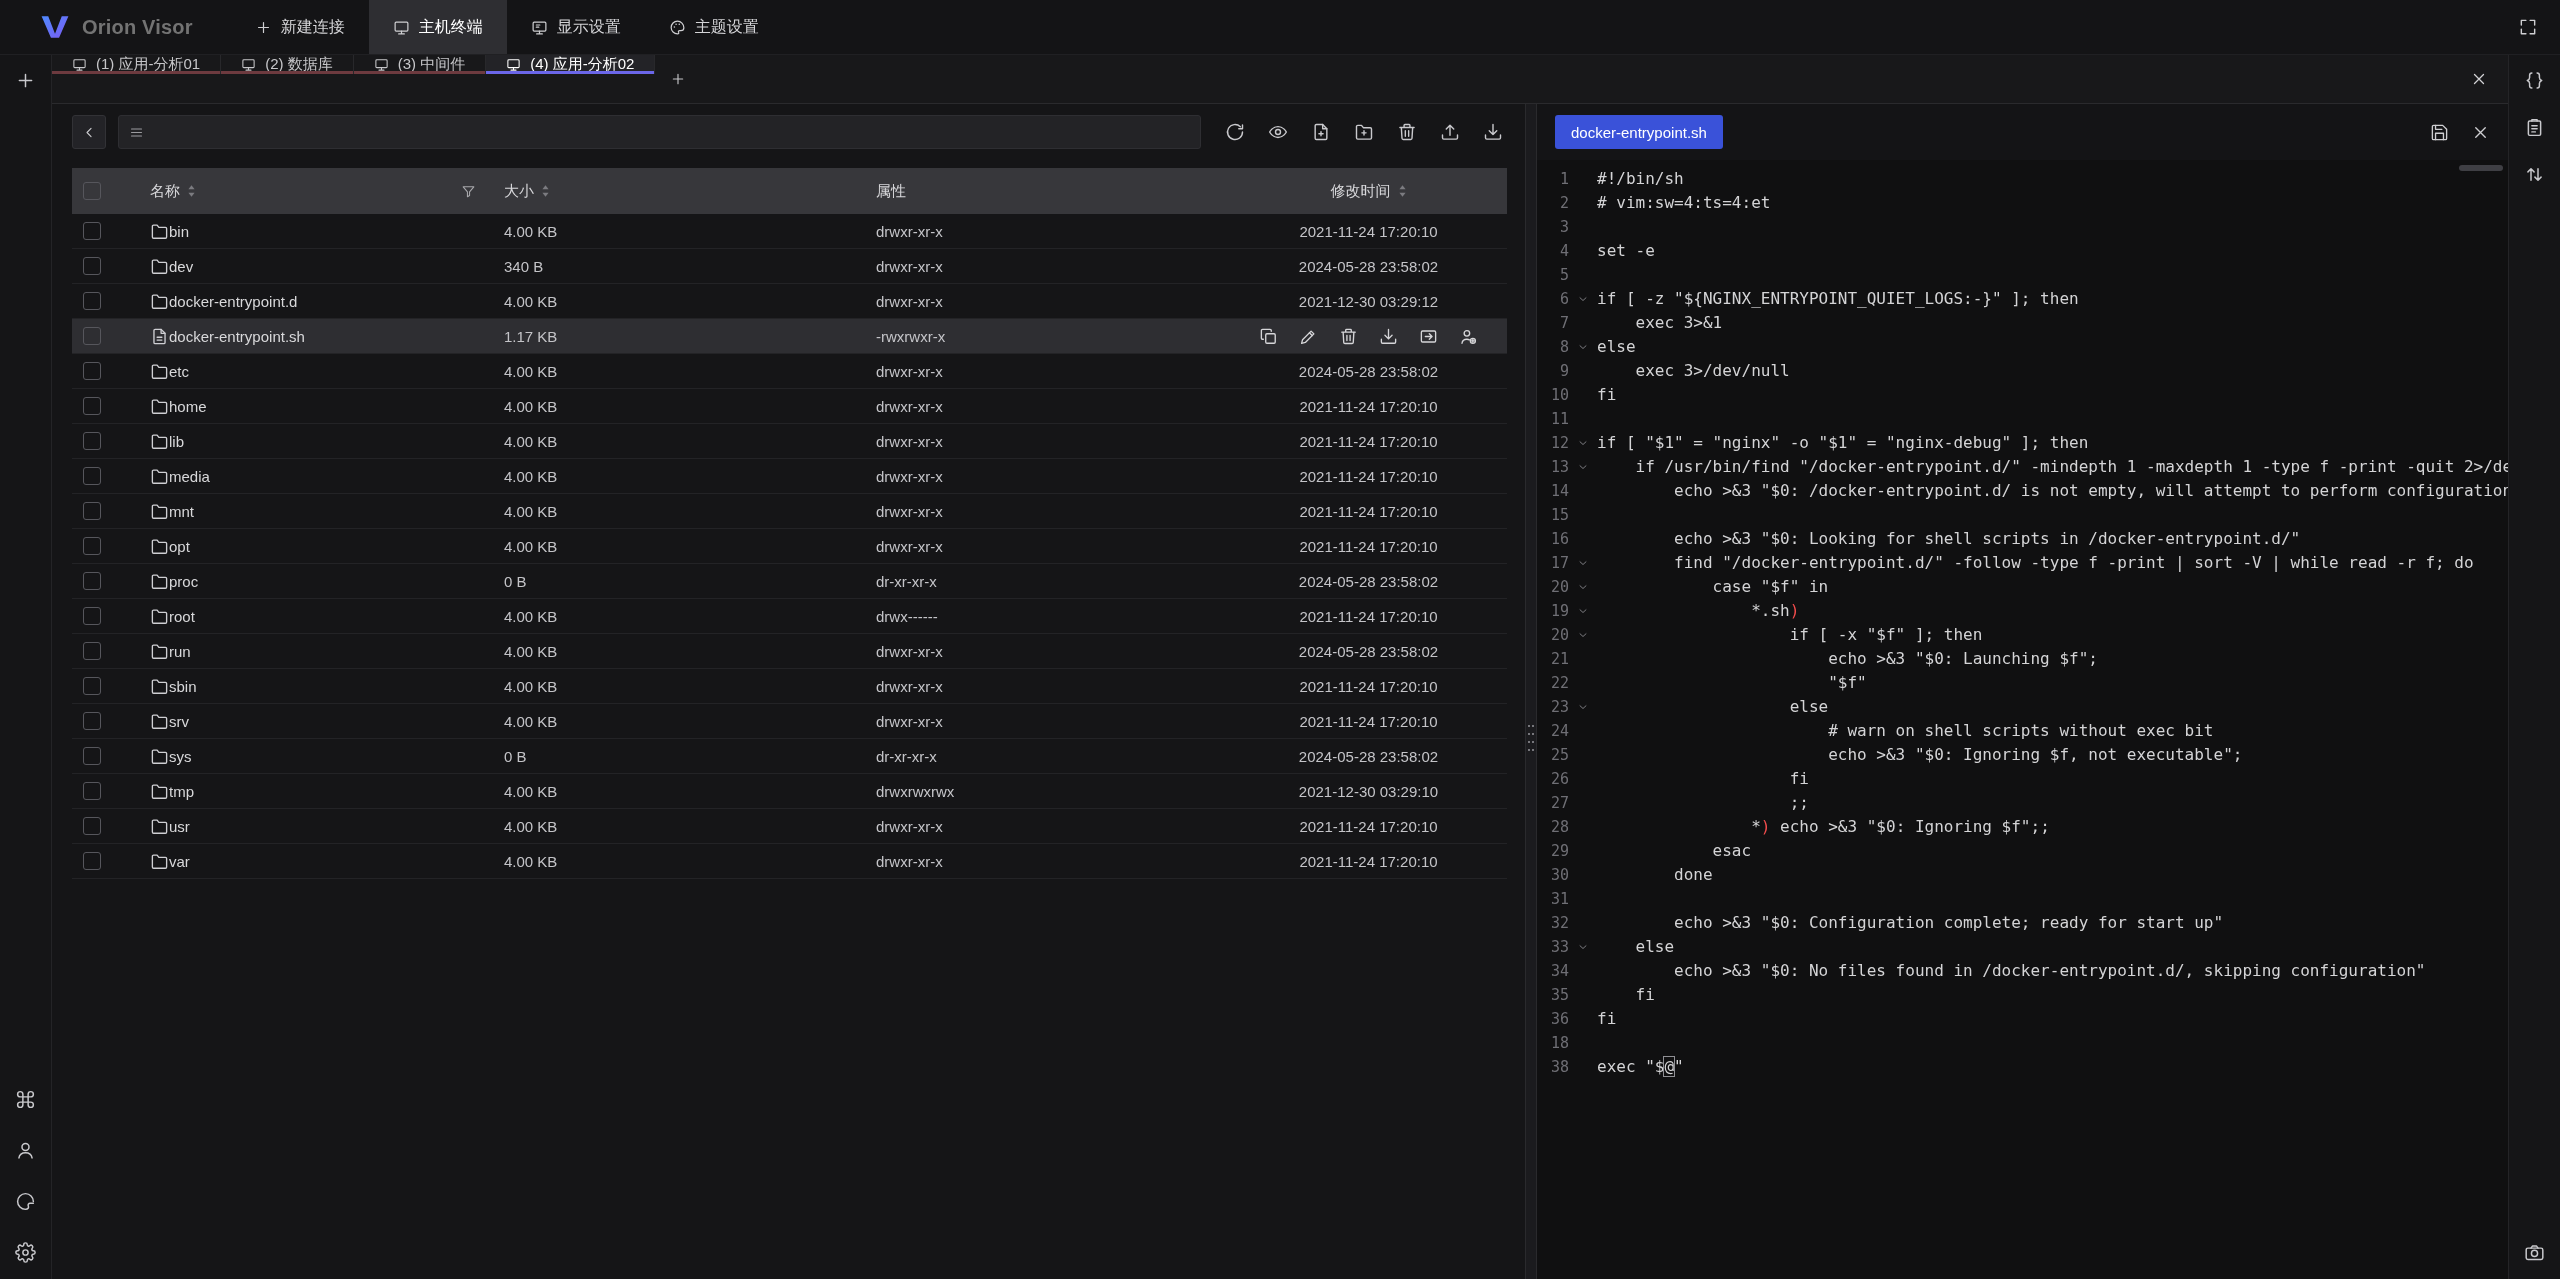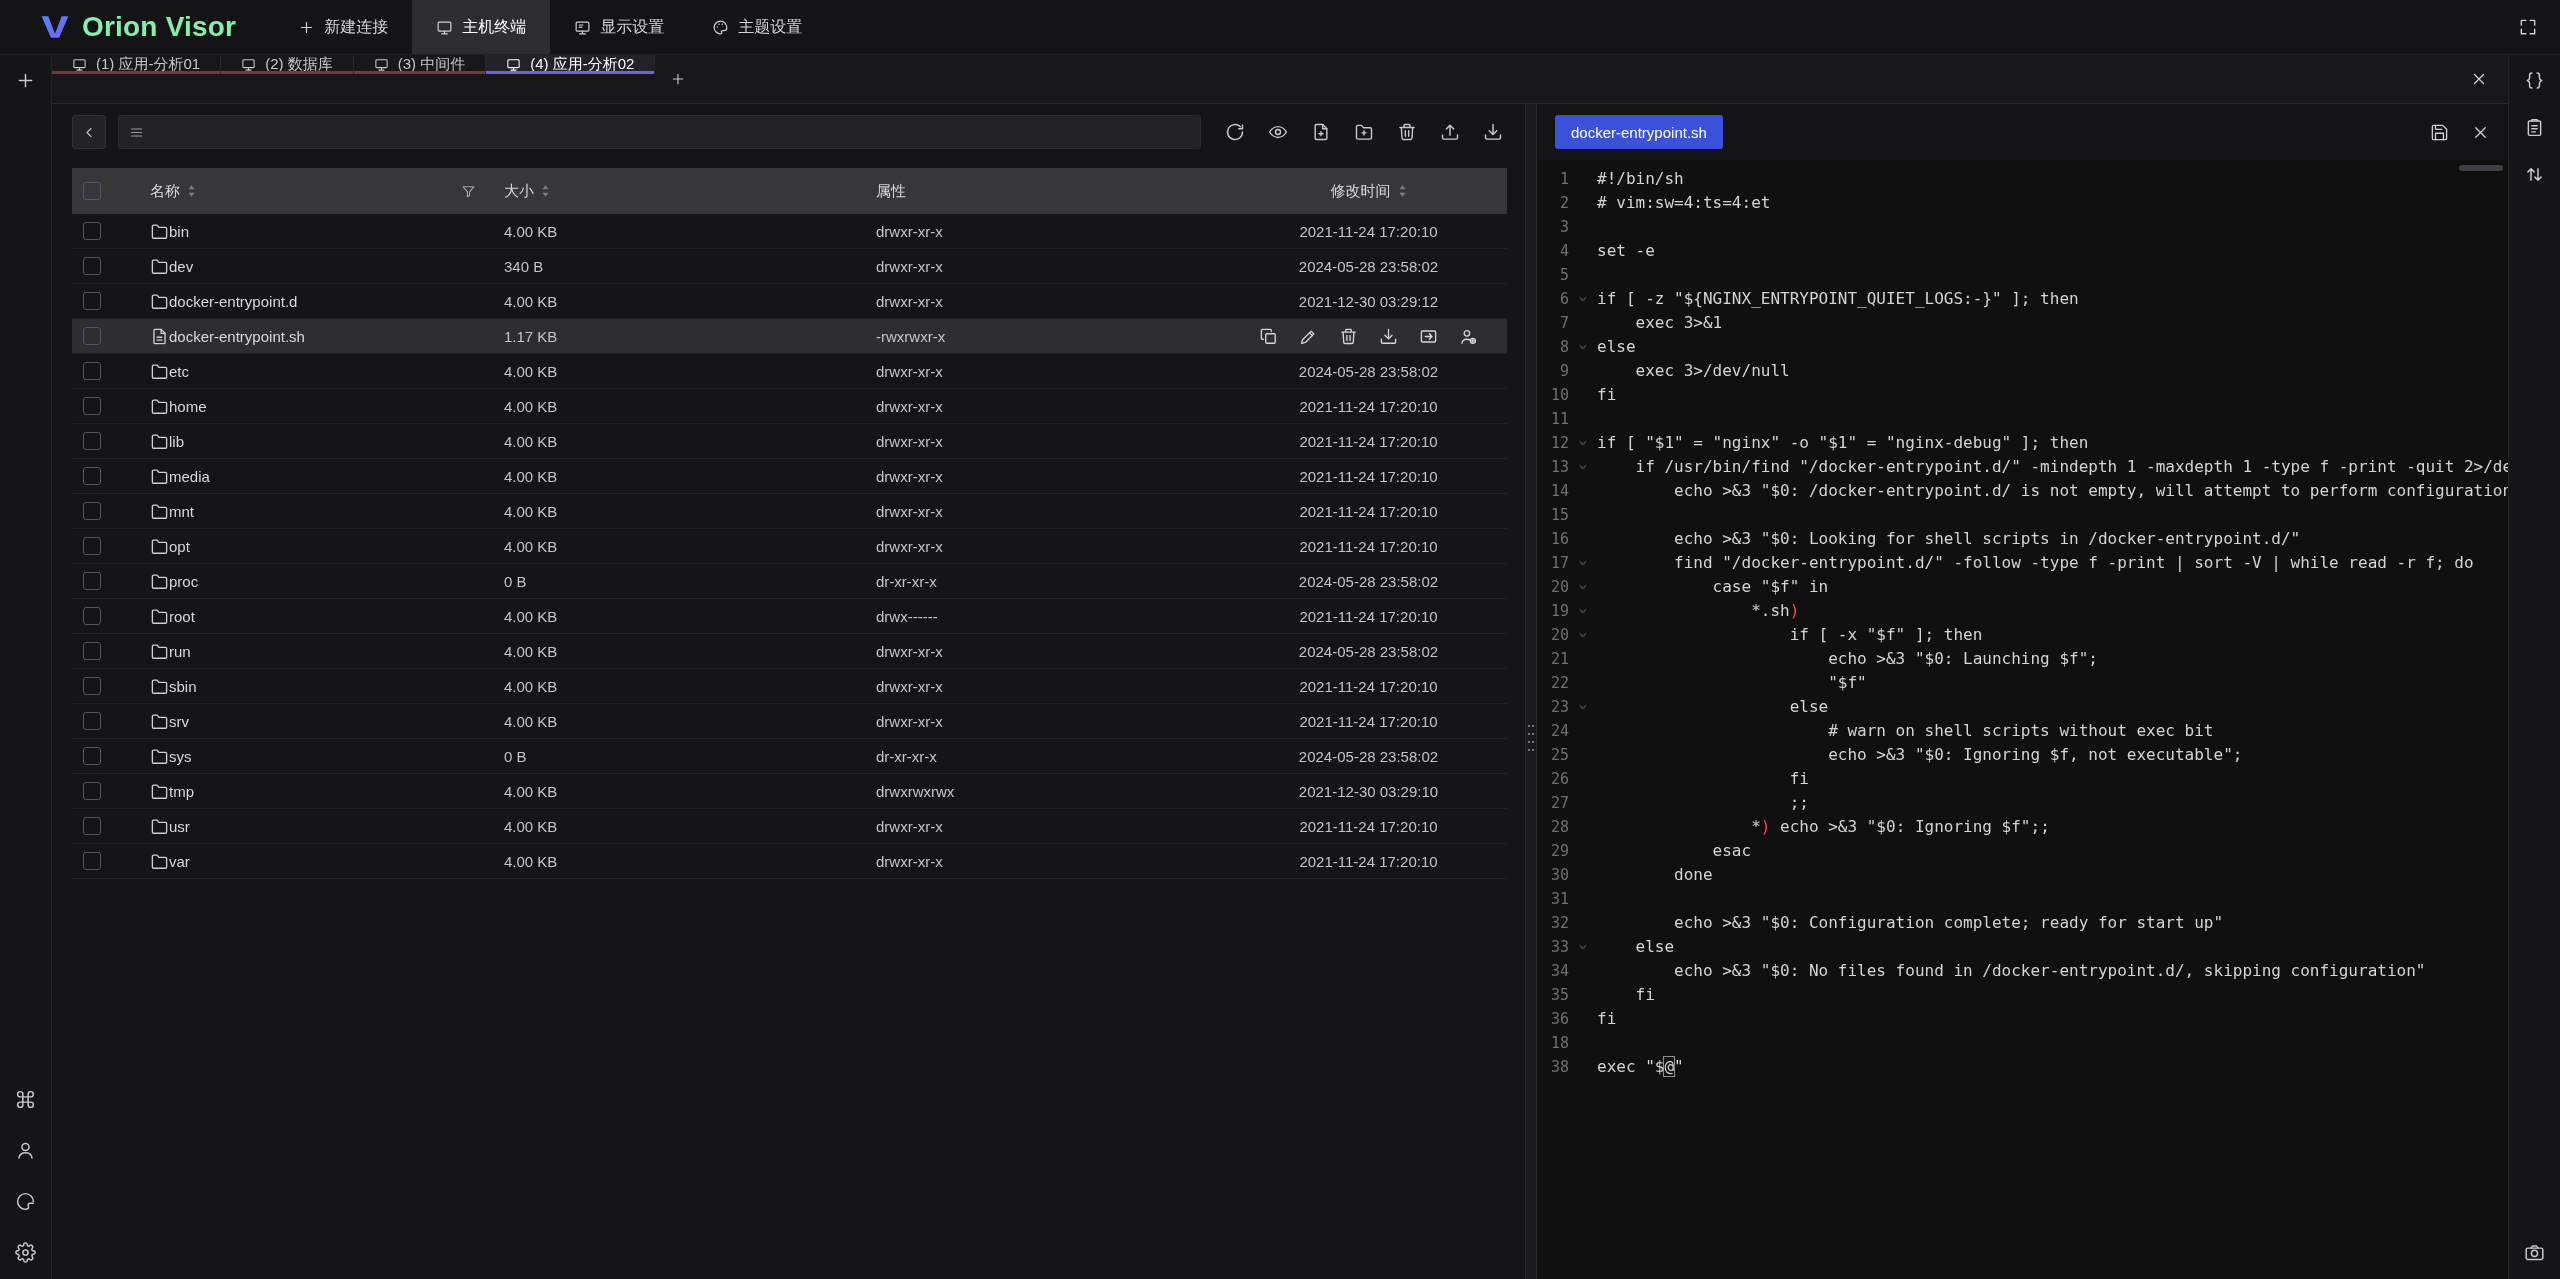--- a/index.html
+++ b/index.html
@@ -6,21 +6,21 @@
   html,body { width:2560px; height:1279px; overflow:hidden; background:#101012;
     font-family:"Liberation Sans","DejaVu Sans",sans-serif; color:#d2d2d4; }
   svg { display:block; width:20px; height:20px; }
 
   .app { width:2560px; height:1279px; display:flex; flex-direction:column; }
 
   
   .topbar { flex:0 0 55px; background:#141416; display:flex; align-items:stretch; border-bottom:1px solid #202023; }
   .brand { display:flex; align-items:center; gap:12px; padding:0 38px 0 40px; }
   .brand-logo svg { width:30px; height:26px; }
-  .brand-name { color:#86efac; font-size:28px; font-weight:bold; letter-spacing:.2px; }
+  .brand-name { color:#737373; font-size:20px; font-weight:bold; letter-spacing:.2px; }
   .topbar-menu { display:flex; align-items:stretch; }
   .menu-item { display:flex; align-items:center; gap:9px; padding:4px 24px; font-size:16px; color:#d4d4d7; cursor:pointer; }
   .menu-item.active { background:#2e2e32; color:#fff; }
   .mi-icon { color:#cfcfd2; } .mi-icon svg { width:17px; height:17px; }
   .topbar-spacer { flex:1; }
   .fullscreen-btn { display:flex; align-items:center; padding:0 22px; color:#cfcfd2; cursor:pointer; }
 
   
   .bodyrow { flex:1; display:flex; min-height:0; }
   .rail { flex:0 0 52px; background:#151517; display:flex; flex-direction:column; align-items:center; }

